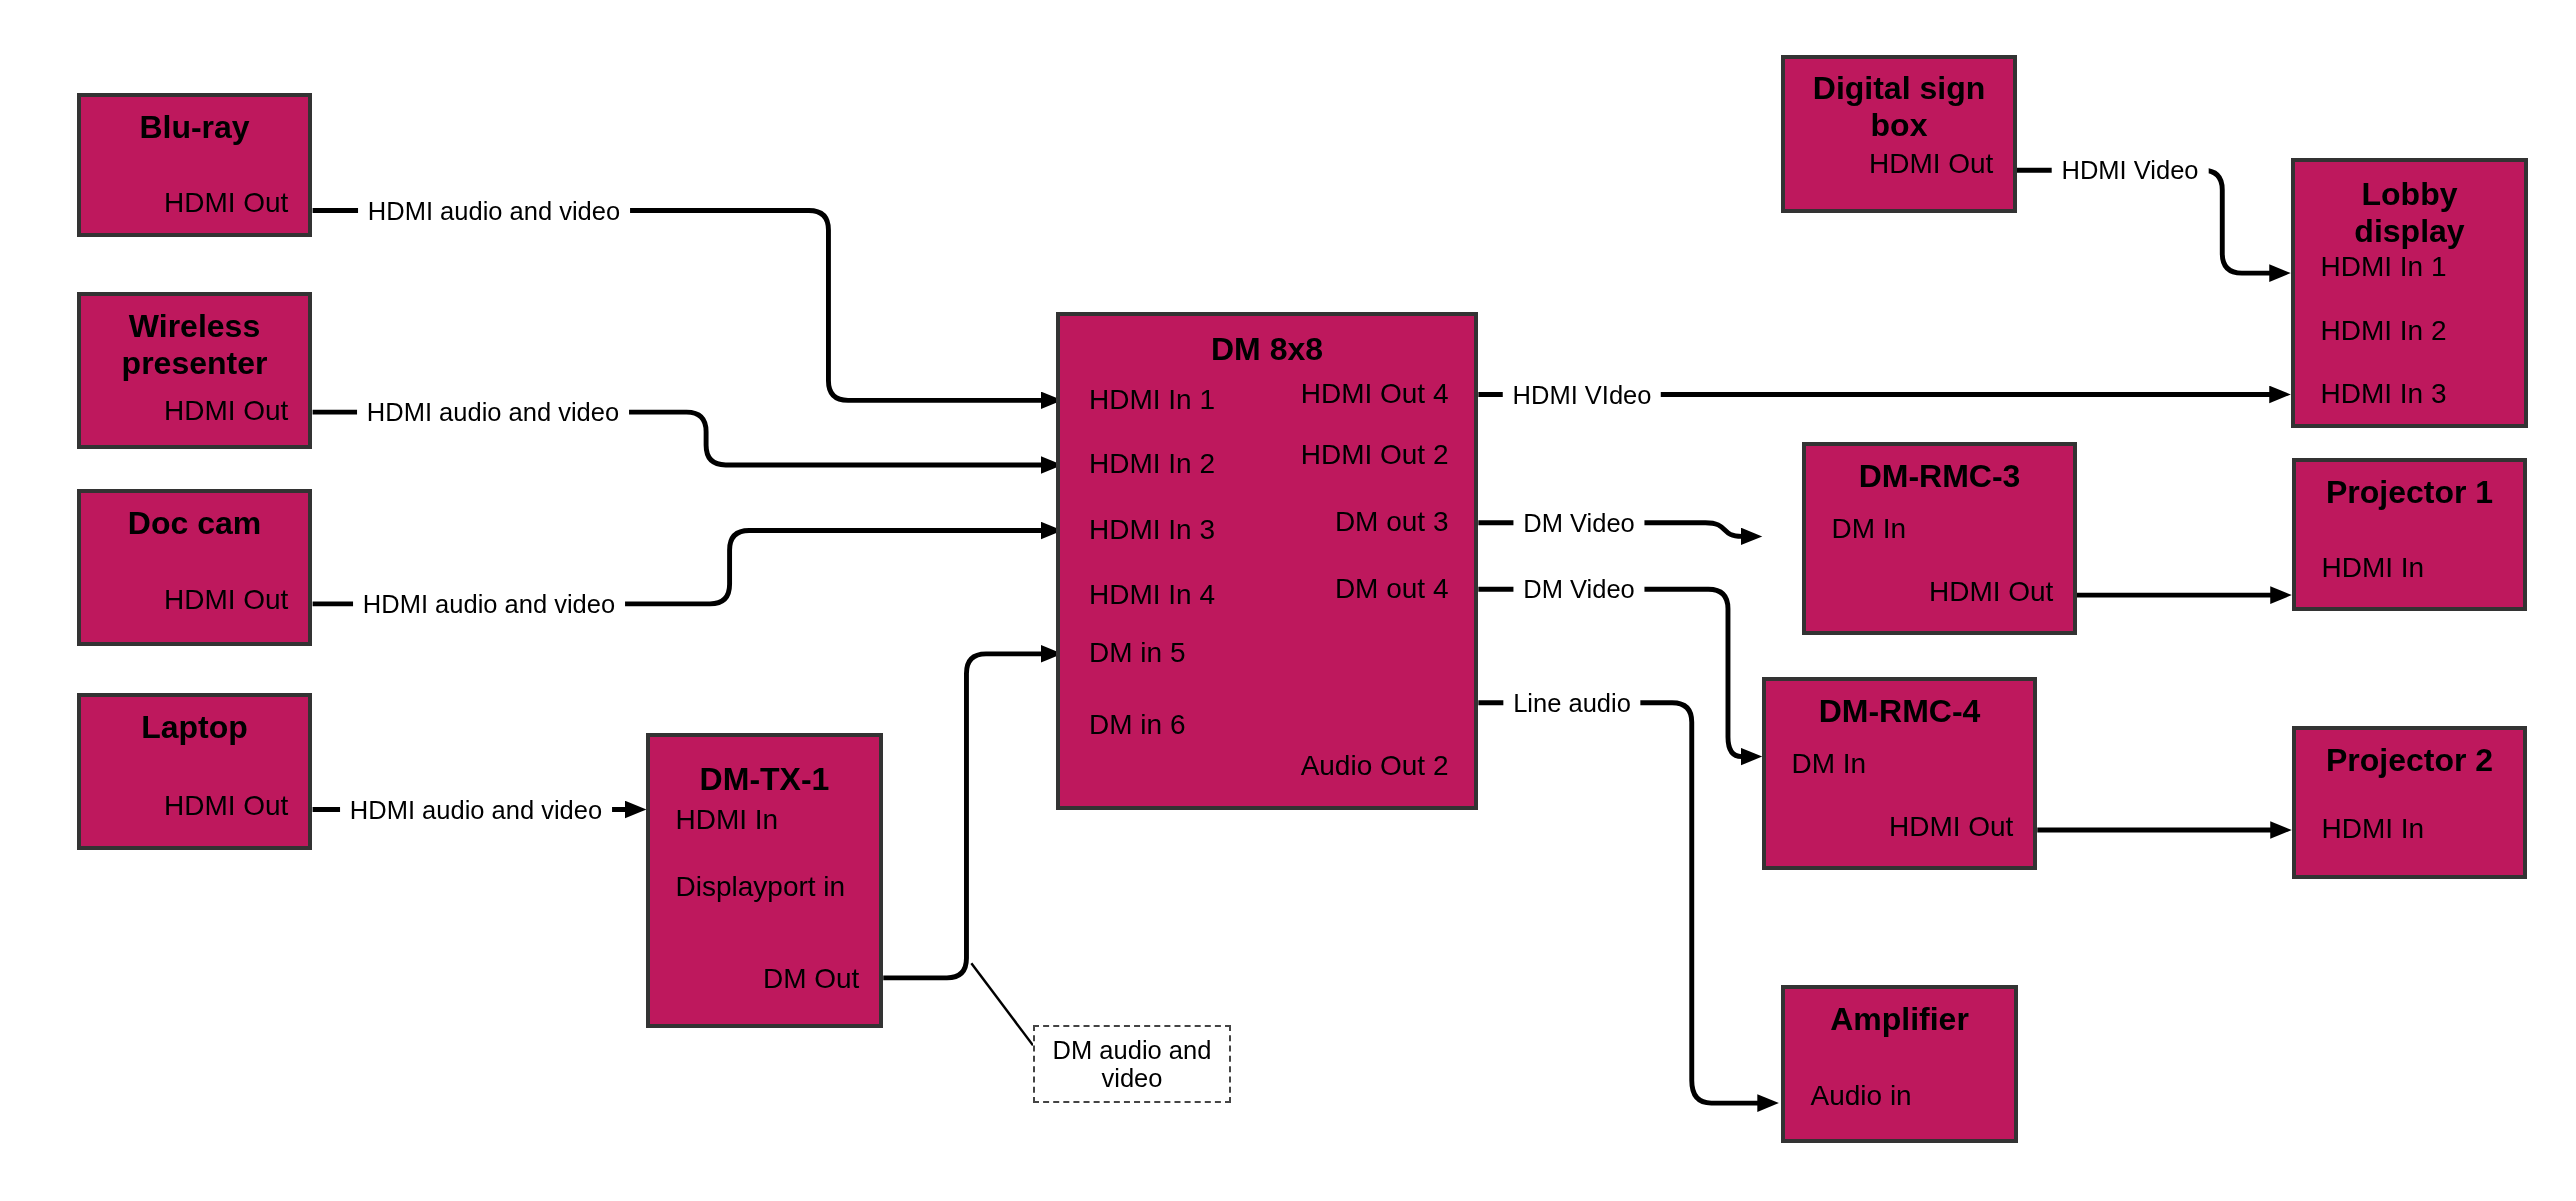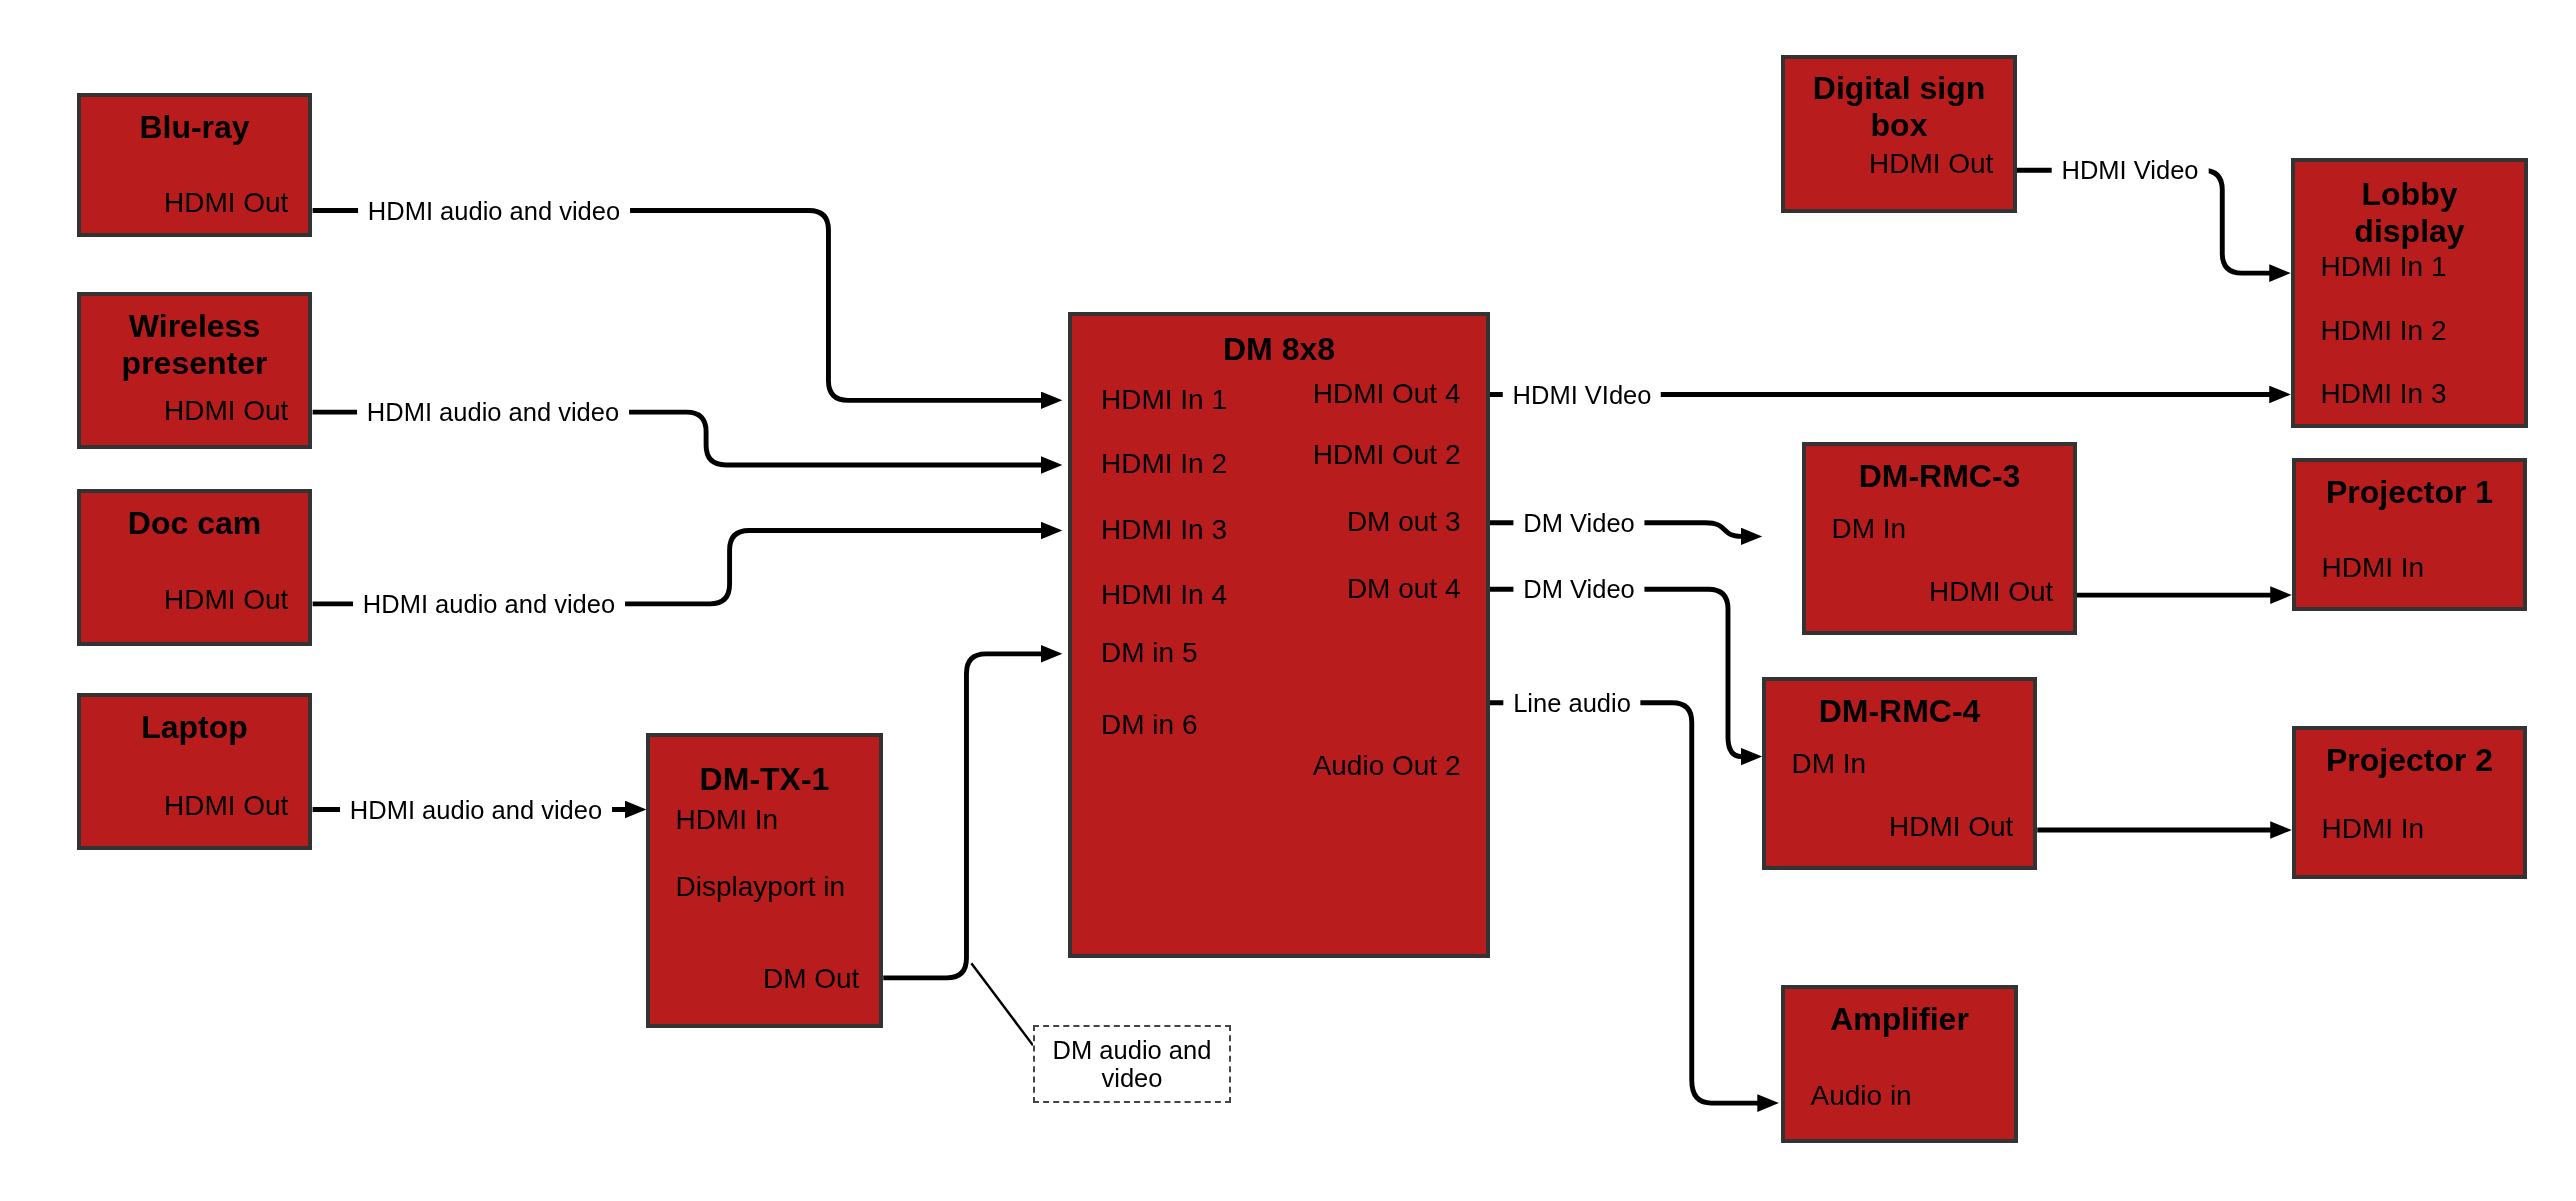--- a/index.html
+++ b/index.html
@@ -8,21 +8,21 @@
     width:2576px;height:1201px;
     background:#ffffff;
     font-family:"Liberation Sans", sans-serif;
     color:#000;
     overflow:hidden;
   }
   .wires{position:absolute;left:0;top:0;width:2576px;height:1201px;}
   .node{
     position:absolute;
     box-sizing:border-box;
-    background:#b91c1c;
+    background:#be185d;
     border:4.9px solid #333333;
   }
   .node .title{
     text-align:center;
     font-size:32px;
     font-weight:bold;
     line-height:37px;
     padding:11.7px 25.5px 0 25.5px;
   }
   .node.wide .title{padding-left:39px;padding-right:39px;}
@@ -103,21 +103,21 @@
     <div class="port pr" style="top:92px;">HDMI Out</div>
   </div>
 
   <div class="node" style="left:646px;top:733px;width:237px;height:295px;">
     <div class="title" style="padding-top:23.5px;">DM-TX-1</div>
     <div class="port pl" style="top:66px;">HDMI In</div>
     <div class="port pl" style="top:133px;">Displayport in</div>
     <div class="port pr" style="top:225px;">DM Out</div>
   </div>
 
-  <div class="node wide" style="left:1056px;top:312px;width:422px;height:646px;margin-left:12px;">
+  <div class="node wide" style="left:1056px;top:312px;width:422px;height:498px;">
     <div class="title" style="padding-top:14.7px;">DM 8x8</div>
     <div class="port pl" style="top:67px;padding-left:29px;">HDMI In 1</div>
     <div class="port pl" style="top:131px;padding-left:29px;">HDMI In 2</div>
     <div class="port pl" style="top:197px;padding-left:29px;">HDMI In 3</div>
     <div class="port pl" style="top:262px;padding-left:29px;">HDMI In 4</div>
     <div class="port pl" style="top:320px;padding-left:29px;">DM in 5</div>
     <div class="port pl" style="top:392px;padding-left:29px;">DM in 6</div>
     <div class="port pr" style="top:61px;padding-right:25.5px;">HDMI Out 4</div>
     <div class="port pr" style="top:122px;padding-right:25.5px;">HDMI Out 2</div>
     <div class="port pr" style="top:189px;padding-right:25.5px;">DM out 3</div>

